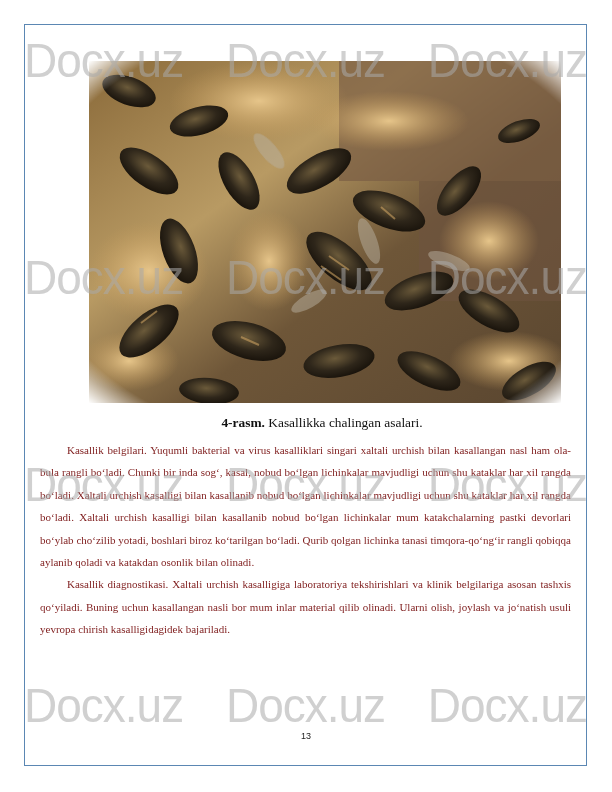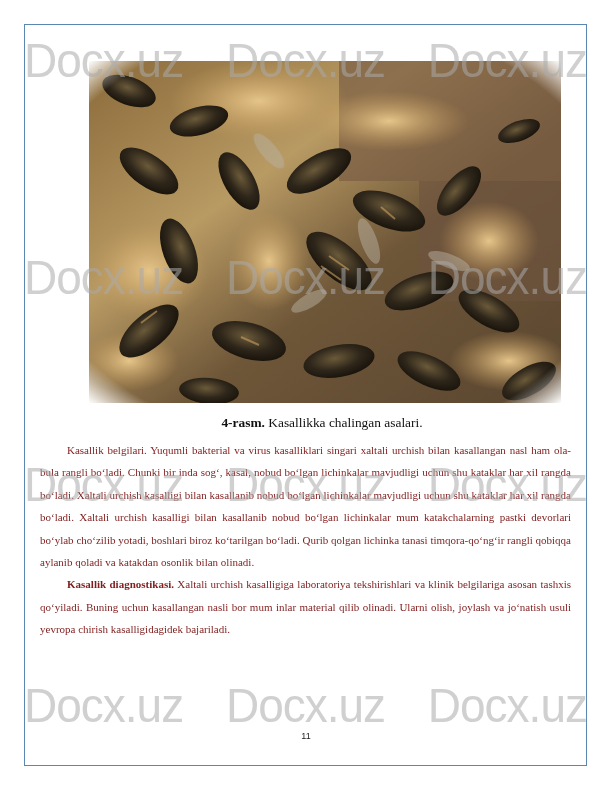--- a/index.html
+++ b/index.html
@@ -19,21 +19,21 @@
       position: absolute; left: 16px; width: 612px; top: 415px; text-align: center;
       font-family: "Liberation Serif", serif; font-size: 13.4px; color: #111;
     }
     .caption b { font-weight: bold; }
     .body-text {
       position: absolute; left: 40px; width: 531px; top: 439px;
       font-family: "Liberation Serif", serif; font-size: 11px; line-height: 22.4px;
       color: #7f1d1d; text-align: justify; text-align-last: left;
     }
     .body-text p { margin: 0; text-indent: 27px; }
-    .body-text b { font-weight: bold; }
+    .body-text b { font-weight: normal; }
     .page-number {
       position: absolute; left: 0; width: 612px; top: 731px; text-align: center;
       font-family: "Liberation Sans", sans-serif; font-size: 9px; color: #222;
     }
     .watermark-row {
       position: absolute; left: 24px; width: 563px; height: 44px;
       display: flex; justify-content: space-between; pointer-events: none;
       font-family: "Liberation Sans", sans-serif; font-size: 46px; line-height: 44px;
       color: rgba(170,170,170,0.55); letter-spacing: -1px; z-index: 5;
       transform: scaleY(1.05);
@@ -115,21 +115,21 @@
 
 <div class="caption">
   <b>4-rasm.</b><span> Kasallikka chalingan asalari.</span>
 </div>
 
 <div class="body-text">
   <p>Kasallik belgilari. Yuqumli bakterial va virus kasalliklari singari xaltali urchish bilan kasallangan nasl ham ola-bula rangli bo‘ladi. Chunki bir inda sog‘, kasal, nobud bo‘lgan lichinkalar mavjudligi uchun shu kataklar har xil rangda bo‘ladi.  Xaltali urchish kasalligi bilan kasallanib nobud bo‘lgan lichinkalar mavjudligi uchun shu kataklar har xil rangda bo‘ladi. Xaltali urchish kasalligi bilan kasallanib nobud bo‘lgan lichinkalar mum katakchalarning pastki devorlari bo‘ylab cho‘zilib yotadi, boshlari biroz ko‘tarilgan bo‘ladi. Qurib qolgan lichinka tanasi timqora-qo‘ng‘ir rangli qobiqqa aylanib qoladi va katakdan osonlik bilan olinadi.</p>
   <p><b>Kasallik diagnostikasi.</b><span> Xaltali urchish kasalligiga laboratoriya tekshirishlari va klinik belgilariga asosan tashxis qo‘yiladi. Buning uchun kasallangan nasli bor mum inlar material qilib olinadi. Ularni olish, joylash va jo‘natish usuli yevropa chirish kasalligidagidek bajariladi.</span></p>
 </div>
 
-<div class="page-number">11</div>
+<div class="page-number">13</div>
 
 <div class="watermark-row" style="top:38px">
   <span>Docx.uz</span>
   <span>Docx.uz</span>
   <span>Docx.uz</span>
 </div>
 <div class="watermark-row" style="top:255px">
   <span>Docx.uz</span>
   <span>Docx.uz</span>
   <span>Docx.uz</span>

